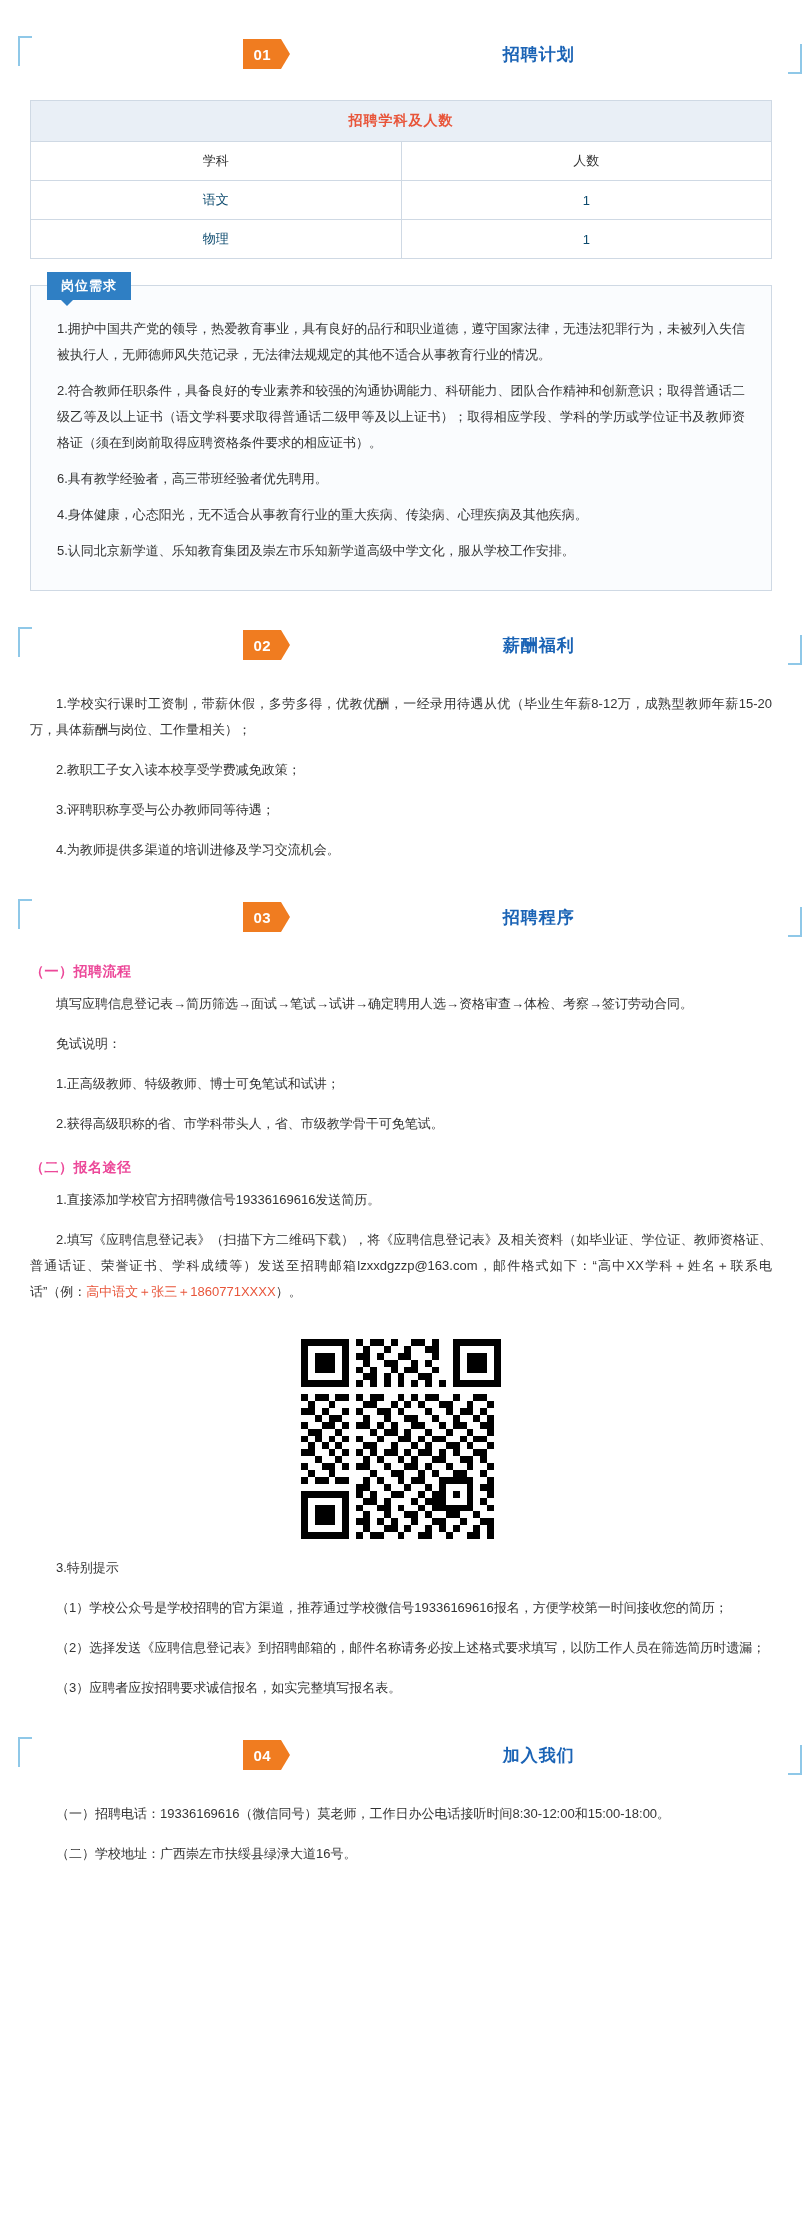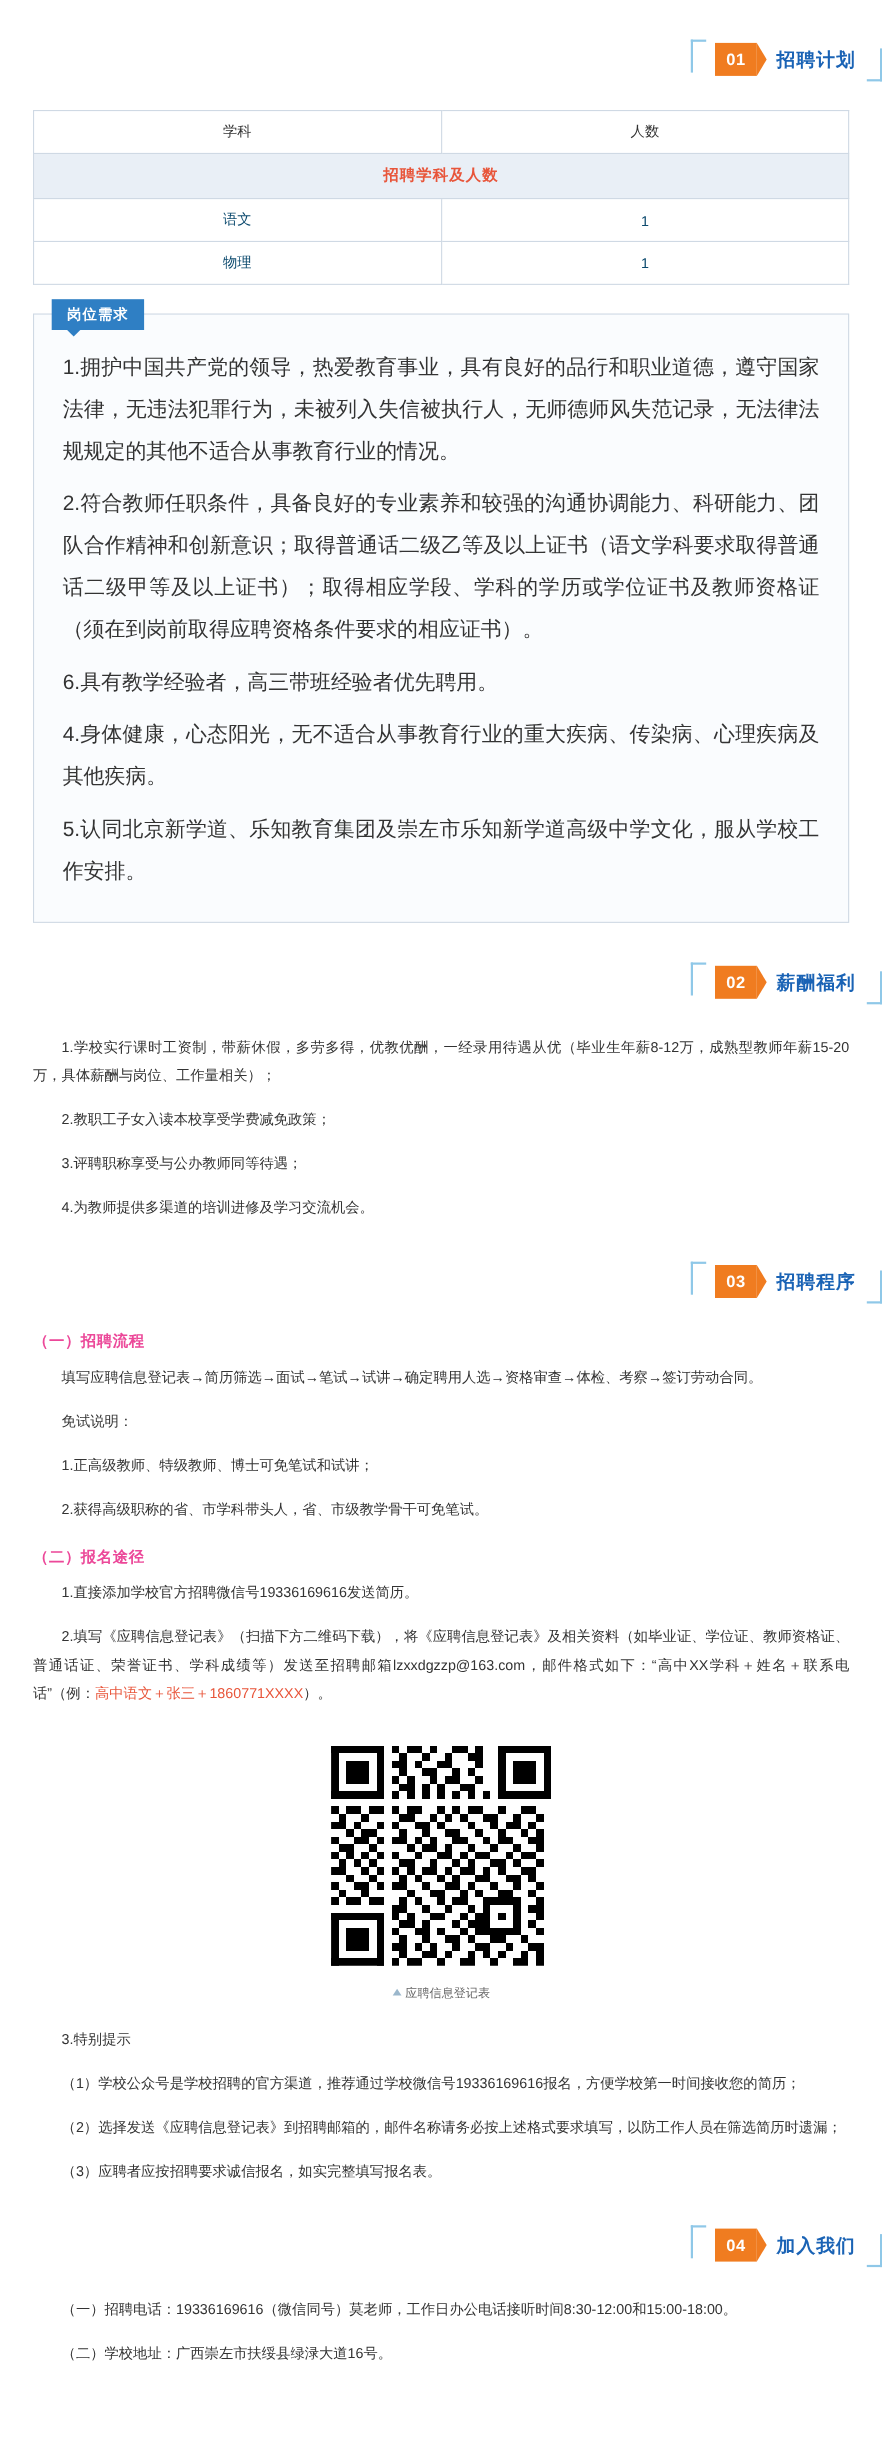--- a/index.html
+++ b/index.html
@@ -17,21 +17,21 @@
     width: 802px;
     margin: 0 auto;
     padding: 0 0 40px 0;
     box-sizing: border-box;
   }
 
   
   .sec-head {
     display: flex;
     align-items: center;
-    justify-content: flex-end;
+    justify-content: space-between;
     margin: 34px 0 26px 0;
     position: relative;
     height: 40px;
     padding-left: 18px;
   }
   .sec-num {
     width: 38px;
     height: 30px;
     background: #f07c20;
     color: #ffffff;
@@ -143,21 +143,21 @@
     left: 14px;
     bottom: -6px;
     width: 0;
     height: 0;
     border-left: 6px solid transparent;
     border-right: 6px solid transparent;
     border-top: 6px solid #2f7fc4;
   }
   .req-box p {
     margin: 0 0 10px 0;
-    font-size: 19px;
+    font-size: 13px;
     line-height: 2.0;
     text-align: justify;
     color: #333;
     text-indent: 0;
   }
   .req-box p:last-child { margin-bottom: 0; }
 
   
   .body-p {
     margin: 0 30px 14px 30px;
@@ -211,25 +211,25 @@
     <div class="sec-bracket-l"></div>
     <div class="sec-num">01</div>
     <div class="sec-title">招聘计划</div>
     <div class="sec-bracket-r"></div>
   </div>
 
   <div class="tbl-wrap">
     <table class="plan">
       <tbody>
           <tr>
+        <th class="caption" colspan="2">招聘学科及人数</th>
+      </tr>
+      <tr>
         <th>学科</th>
         <th>人数</th>
-      </tr>
-      <tr>
-        <th class="caption" colspan="2">招聘学科及人数</th>
       </tr>
       <tr>
         <td>语文</td>
         <td>1</td>
       </tr>
       <tr>
         <td>物理</td>
         <td>1</td>
       </tr>
     </tbody>
@@ -511,21 +511,20 @@
             <rect x="10" y="28" width="2" height="1"></rect>
           <rect x="14" y="28" width="1" height="1"></rect>
             <rect x="17" y="28" width="2" height="1"></rect>
           <rect x="21" y="28" width="1" height="1"></rect>
             <rect x="24" y="28" width="2" height="1"></rect>
           <rect x="27" y="28" width="1" height="1"></rect>
         </g>
       </svg>
     </div>
   </div>
-  <div class="qr-cap"><span class="tri"></span><span>应聘信息登记表</span></div>
 
   <p class="body-p indent">3.特别提示</p>
   <p class="body-p indent">（1）学校公众号是学校招聘的官方渠道，推荐通过学校微信号19336169616报名，方便学校第一时间接收您的简历；</p>
   <p class="body-p indent">（2）选择发送《应聘信息登记表》到招聘邮箱的，邮件名称请务必按上述格式要求填写，以防工作人员在筛选简历时遗漏；</p>
   <p class="body-p indent">（3）应聘者应按招聘要求诚信报名，如实完整填写报名表。</p>
 
   <div class="sec-head">
     <div class="sec-bracket-l"></div>
     <div class="sec-num">04</div>
     <div class="sec-title">加入我们</div>

